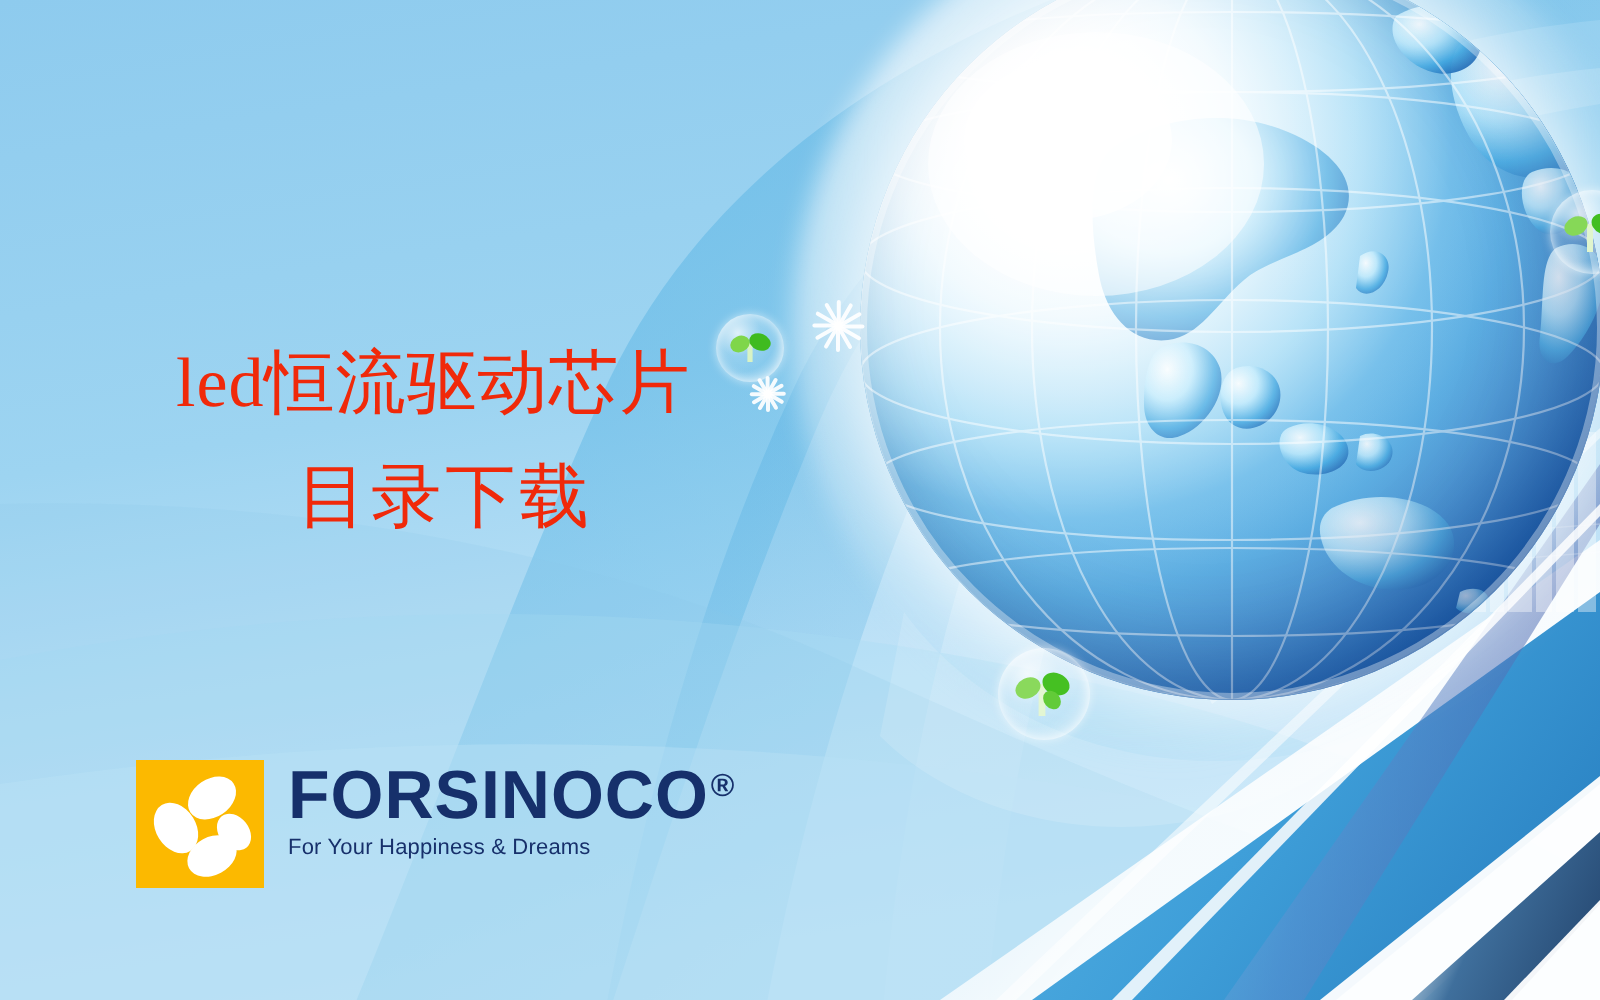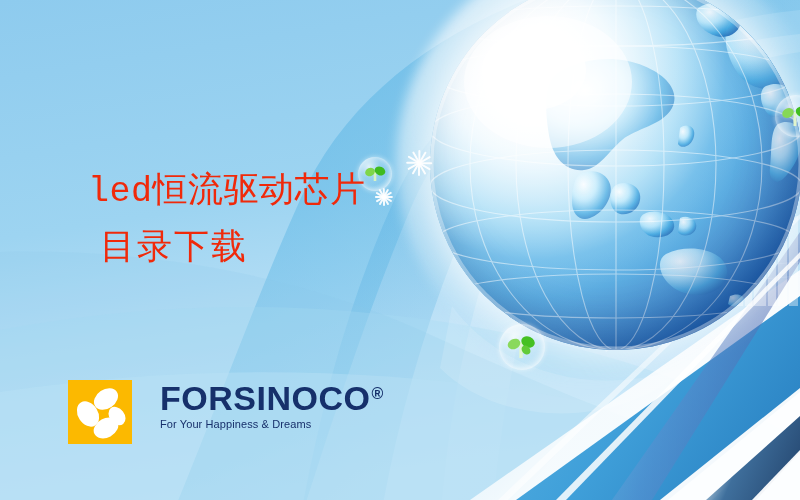--- a/index.html
+++ b/index.html
@@ -83,41 +83,42 @@
 
   
   #headline {
     position: absolute;
     left: 88px; top: 164px;
     color: #f0290a;
     font-size: 35px;
     line-height: 1.62;
     letter-spacing: 0.5px;
     white-space: nowrap;
-    font-family: Liberation Mono, monospace;
+    font-family: Liberation Serif, serif;
+    text-align: center;
   }
   #headline .line1 { display: block; }
   #headline .line2 { display: block; margin-left: 12px; letter-spacing: 2px; }
 
   
   #logo {
     position: absolute;
     left: 68px; top: 380px;
     display: flex;
     align-items: flex-start;
   }
   #logo-mark {
     width: 64px; height: 64px;
     background: #fcb900;
     position: relative;
     flex: 0 0 auto;
   }
   #logo-mark svg { position: absolute; inset: 0; }
   #logo-text {
-    margin-left: 28px;
+    margin-left: 12px;
     padding-top: 1px;
   }
   #wordmark {
     color: #16306b;
     font-weight: 700;
     font-size: 34px;
     letter-spacing: 0.5px;
     line-height: 1;
     white-space: nowrap;
     font-family: "Liberation Sans", "DejaVu Sans", sans-serif;

